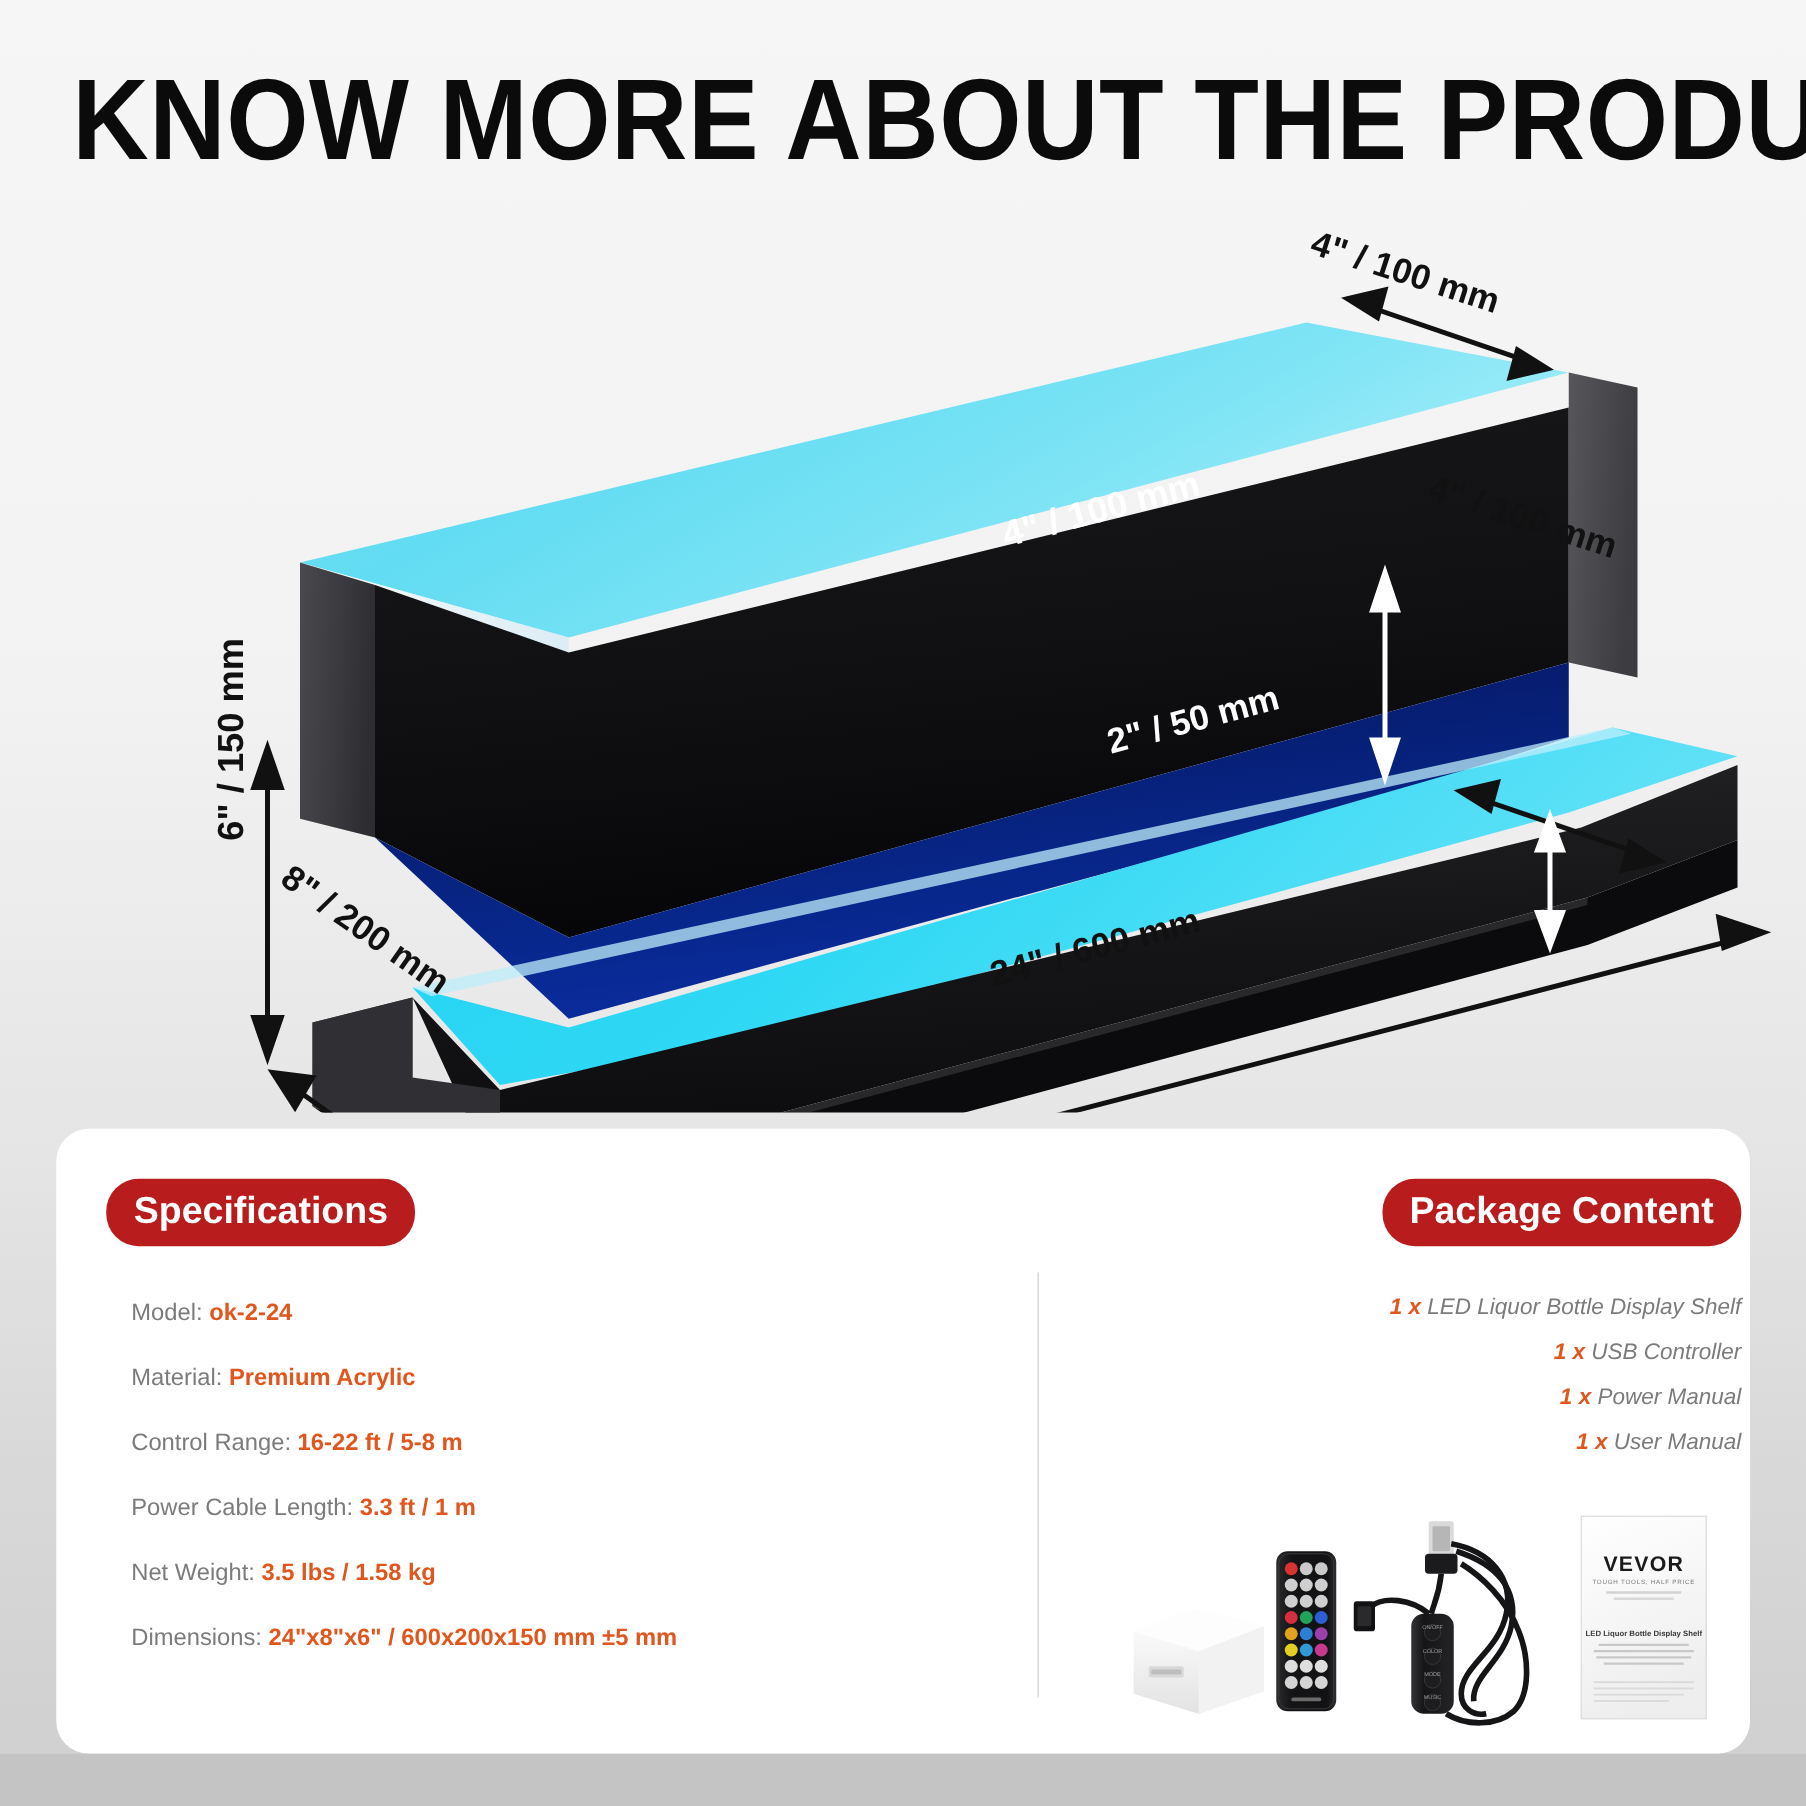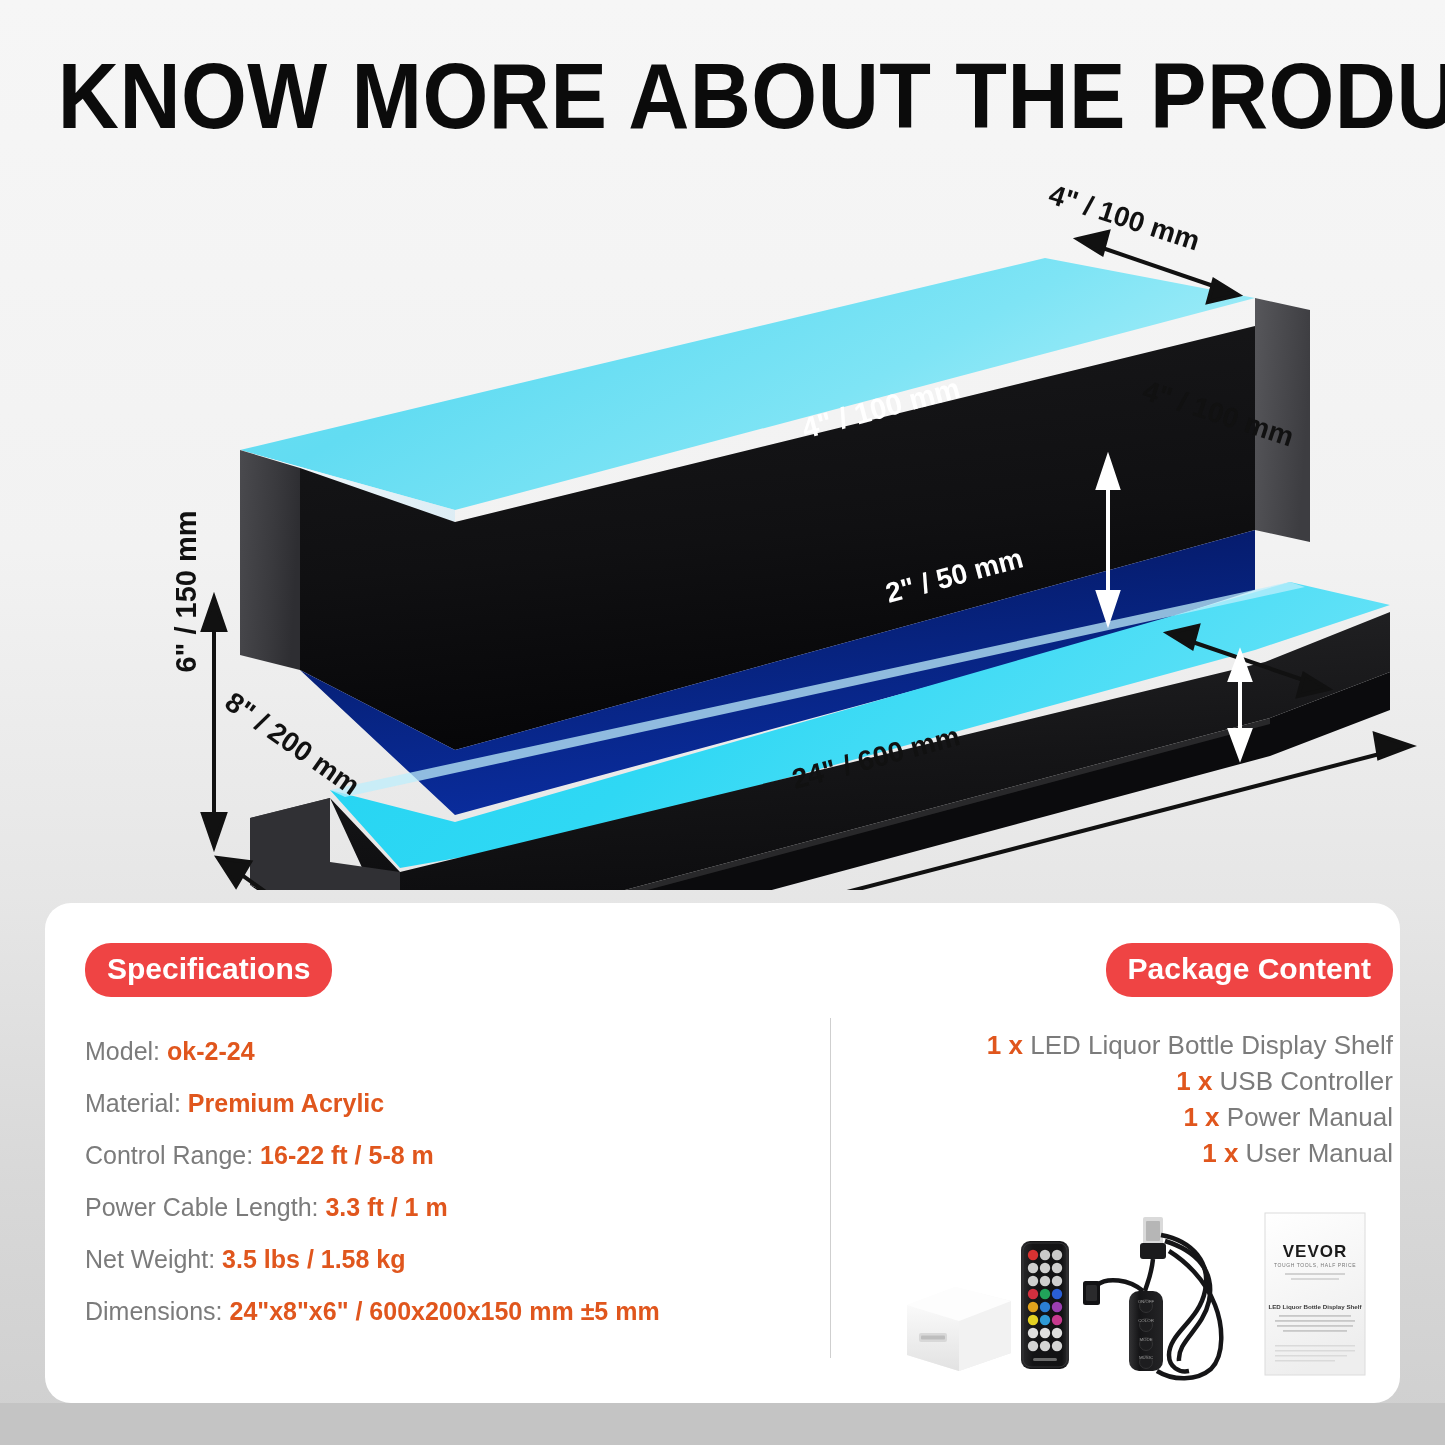--- a/index.html
+++ b/index.html
@@ -76,64 +76,66 @@
     position: absolute;
     left: 830px;
     top: 1018px;
     width: 1px;
     height: 340px;
     background: #cfcfcf;
   }
 
   .pill {
     display: inline-block;
-    background: #ef4444;
+    background: #b91c1c;
     color: #ffffff;
     font-weight: bold;
     font-size: 30px;
     line-height: 30px;
     padding: 11px 22px 13px 22px;
     border-radius: 26px;
   }
 
   .spec-block {
     position: absolute;
     left: 85px;
     top: 943px;
     width: 720px;
   }
   .spec-list {
     margin-top: 28px;
   }
   .spec-row {
-    font-size: 25px;
+    font-size: 19px;
     line-height: 52px;
     color: #7b7b7b;
     white-space: nowrap;
+    margin-left: 20px;
   }
   .spec-row .val {
     color: #e0561d;
     font-weight: bold;
   }
 
   .pkg-block {
     position: absolute;
     left: 893px;
     top: 943px;
     width: 500px;
     text-align: right;
   }
   .pkg-list {
     margin-top: 30px;
   }
   .pkg-row {
-    font-size: 26px;
+    font-size: 18px;
     line-height: 36px;
     color: #7b7b7b;
     white-space: nowrap;
+    font-style: italic;
   }
   .pkg-row .qty {
     color: #e0561d;
     font-weight: bold;
   }
 
   
   .accessories {
     position: absolute;
     left: 893px;

